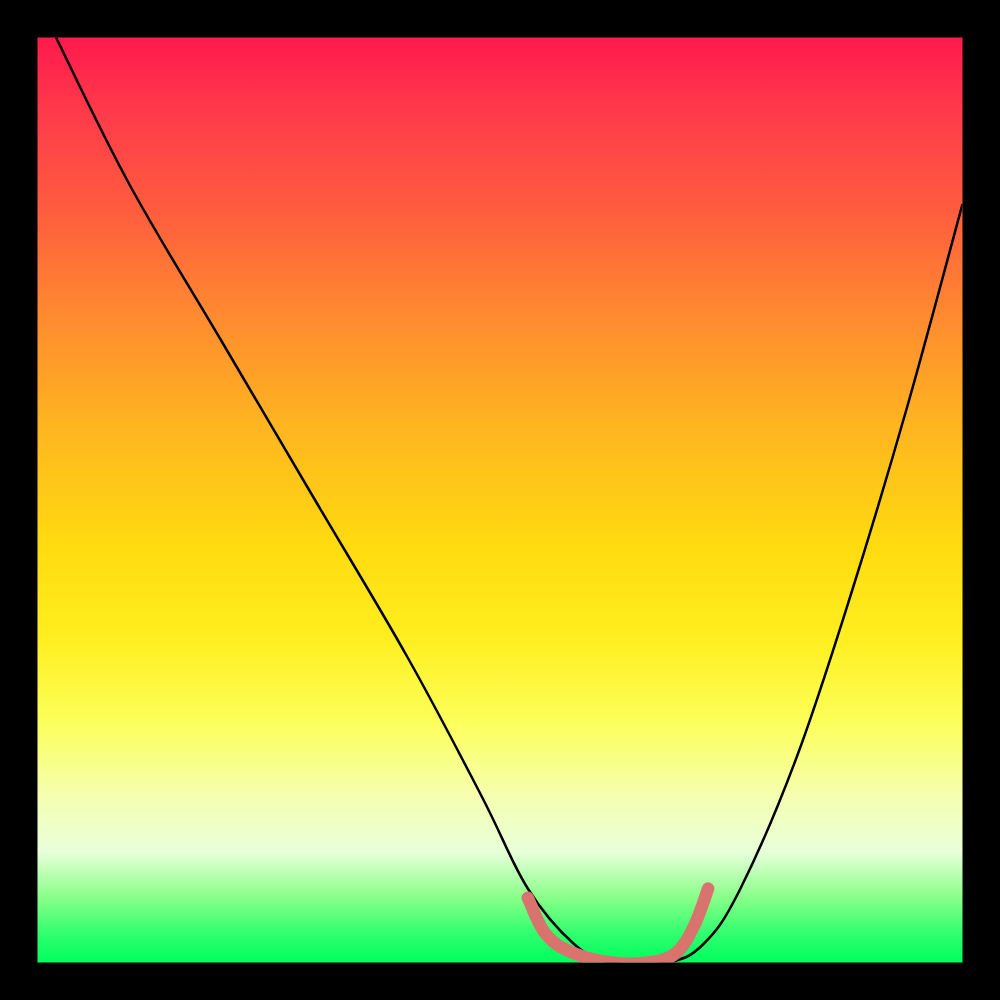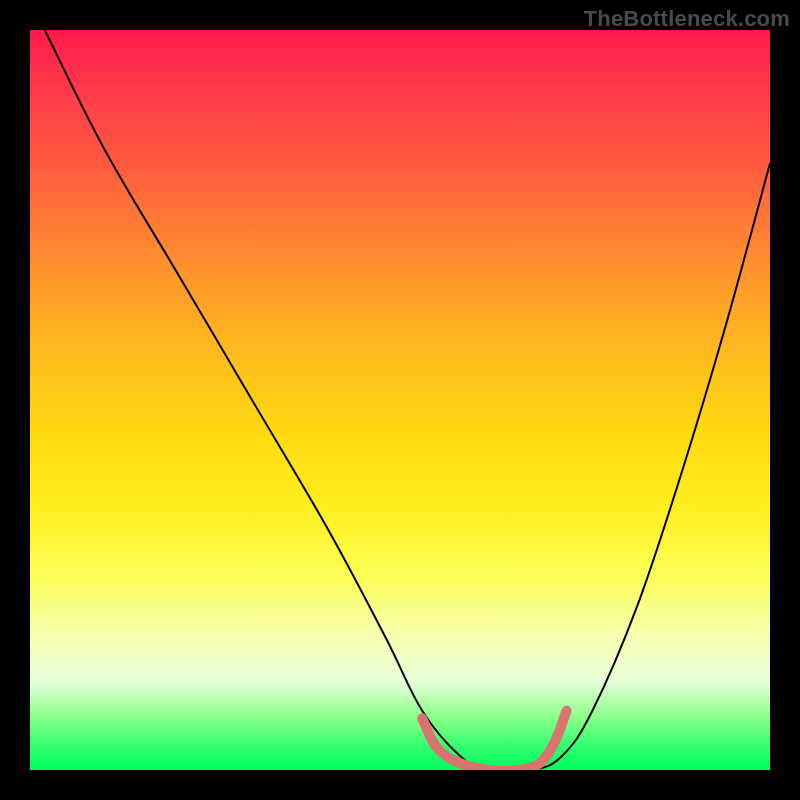--- a/index.html
+++ b/index.html
@@ -54,21 +54,20 @@
     position: absolute;
     left: 0;
     top: 0;
   }
 </style>
 </head>
 <body>
 
 <div class="frame">
 
-  <div class="watermark">TheBottleneck.com</div>
 
   <div class="plot-area">
     <svg class="curve" width="740" height="740" viewBox="0 0 740 740">
       <path id="main-curve" fill="none" stroke="#000000" stroke-width="2" d="M 14.80 0.00 C 25.46 21.31, 50.02 74.44, 74.00 118.40 C 97.98 162.36, 121.36 198.91, 148.00 244.20 C 174.64 289.49, 195.36 324.71, 222.00 370.00 C 248.64 415.29, 272.02 453.18, 296.00 495.80 C 319.98 538.42, 337.88 573.50, 355.20 606.80 C 372.52 640.10, 378.88 659.49, 392.20 680.80 C 405.52 702.11, 417.21 714.54, 429.20 725.20 C 441.19 735.86, 445.48 737.34, 458.80 740.00 C 472.12 742.66, 489.88 742.66, 503.20 740.00 C 516.52 737.34, 522.14 735.86, 532.80 725.20 C 543.46 714.54, 549.08 707.44, 562.40 680.80 C 575.72 654.16, 590.82 619.82, 606.80 577.20 C 622.78 534.58, 635.22 494.62, 651.20 444.00 C 667.18 393.38, 679.62 351.94, 695.60 296.00 C 711.58 240.06, 732.01 162.50, 740.00 133.20"></path>
       <path id="bottom-marker" fill="none" stroke="#d9736e" stroke-width="10" stroke-linecap="round" stroke-linejoin="round" d="M 392.20 688.20 C 394.86 693.53, 400.34 709.81, 407.00 717.80 C 413.66 725.79, 419.88 728.60, 429.20 732.60 C 438.52 736.60, 448.14 738.67, 458.80 740.00 C 469.46 741.33, 479.08 741.33, 488.40 740.00 C 497.72 738.67, 503.94 737.93, 510.60 732.60 C 517.26 727.27, 520.74 719.72, 525.40 710.40 C 530.06 701.08, 534.50 686.13, 536.50 680.80"></path>
     </svg>
   </div>
 
 </div>
 

